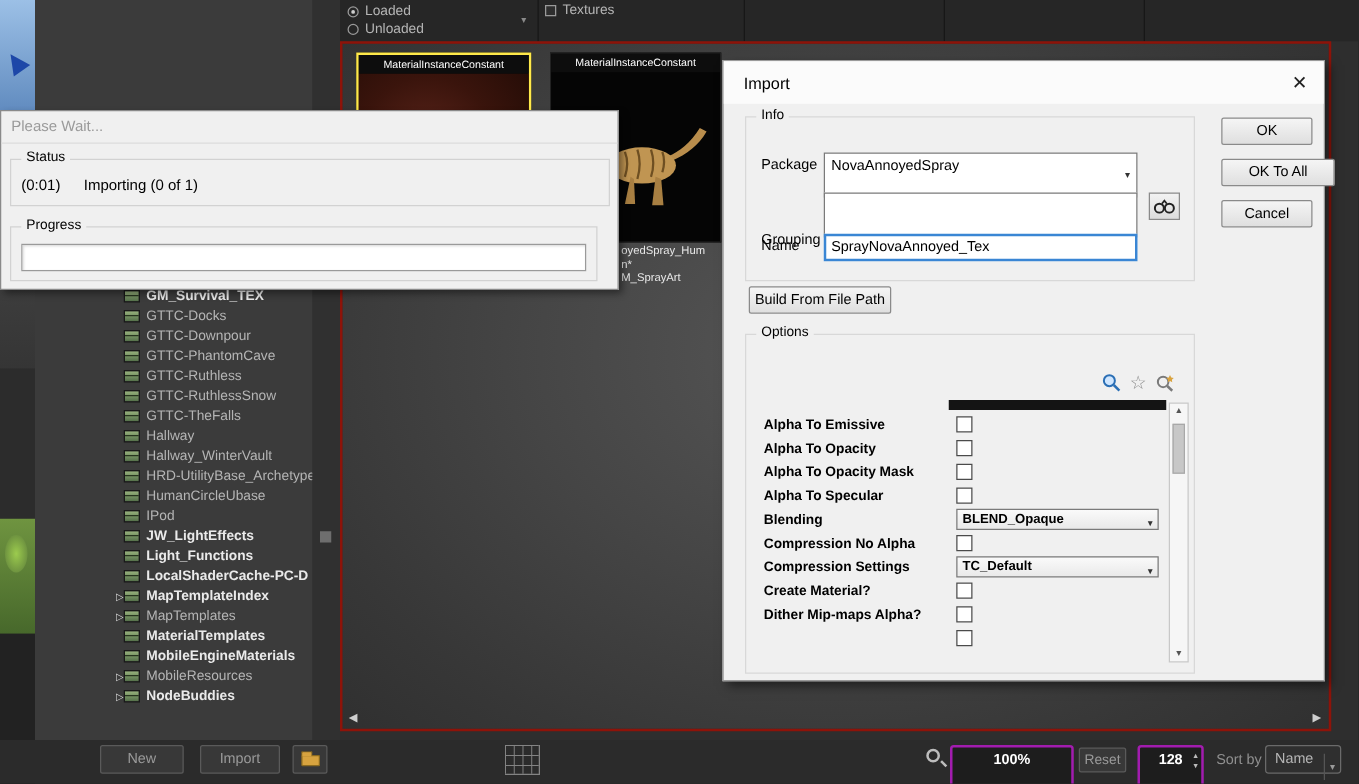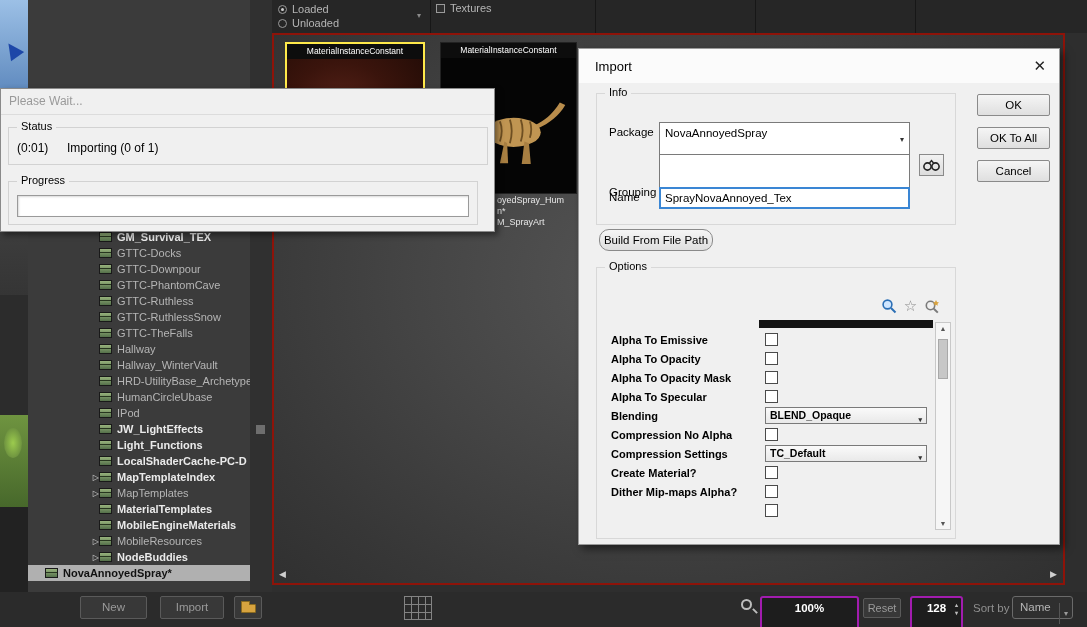--- a/index.html
+++ b/index.html
@@ -221,25 +221,20 @@
         <div class="tree-row indent">
           <span class="expander">▷</span>
           <span class="pkg-icon"></span>
           <span class="tree-label">MobileResources</span>
         </div>
         <div class="tree-row indent">
           <span class="expander">▷</span>
           <span class="pkg-icon"></span>
           <span class="tree-label bold">NodeBuddies</span>
         </div>
-        <div class="tree-row selected">
-          <span class="expander"></span>
-          <span class="pkg-icon"></span>
-          <span class="tree-label bold">NovaAnnoyedSpray*</span>
-        </div>
       </div>
   </div>
   <div class="pkg-scroll">
     <div class="pkg-scroll-thumb"></div>
   </div>
 
   <div class="filter-bar">
     <div class="radio-row" style="left:6px; top:3px;">
       <span class="radio on"></span>
       <span>Loaded</span>
@@ -344,21 +339,21 @@
         <svg width="17" height="12" viewBox="0 0 17 12">
           <circle cx="4.5" cy="7.5" r="3.6" fill="none" stroke="#222" stroke-width="1.6"></circle>
           <circle cx="12.5" cy="7.5" r="3.6" fill="none" stroke="#222" stroke-width="1.6"></circle>
           <path d="M6.5 4 L8.5 1.5 L10.5 4" fill="none" stroke="#222" stroke-width="1.4"></path>
         </svg>
       </div>
       <span class="form-label" style="left:12px; top:97px;">Name</span>
       <input class="text-input" style="left: 62px; top: 93px; width: 251px;" value="SprayNovaAnnoyed_Tex">
     </div>
 
-    <div class="win-btn" style="left:20px; top:180px; width:114px;border-radius:10px;">Build From File Path</div>
+    <div class="win-btn" style="left:20px; top:180px; width:114px;">Build From File Path</div>
 
     <div class="groupbox" style="left:17px; top:218px; width:360px; height:272px; border-color:#d8d8d8;">
       <span class="gb-label">Options</span>
       <div class="opt-iconbtn" style="left:281px;">
         <svg width="16" height="16" viewBox="0 0 16 16">
           <circle cx="6.5" cy="6.5" r="4.4" fill="#cfe6ff" stroke="#2b6fb5" stroke-width="1.6"></circle>
           <line x1="10" y1="10" x2="14.5" y2="14.5" stroke="#2b6fb5" stroke-width="2"></line>
         </svg>
       </div>
       <div class="opt-iconbtn" style="left:303px;">
@@ -415,17 +410,17 @@
           </div>
         </div>
       <div class="opt-scroll">
         <div class="sc-up">▲</div>
         <div class="sc-thumb"></div>
         <div class="sc-dn">▼</div>
       </div>
     </div>
 
     <div class="win-btn" style="left:398px; top:45px; width:73px;">OK</div>
-    <div class="win-btn" style="left:398px; top:78px; width:73px;">OK To All</div>
+    <div class="win-btn" style="left:398px; top:78px; width:91px;">OK To All</div>
     <div class="win-btn" style="left:398px; top:111px; width:73px;">Cancel</div>
   </div>
 
 </div>
 
 </body></html>

